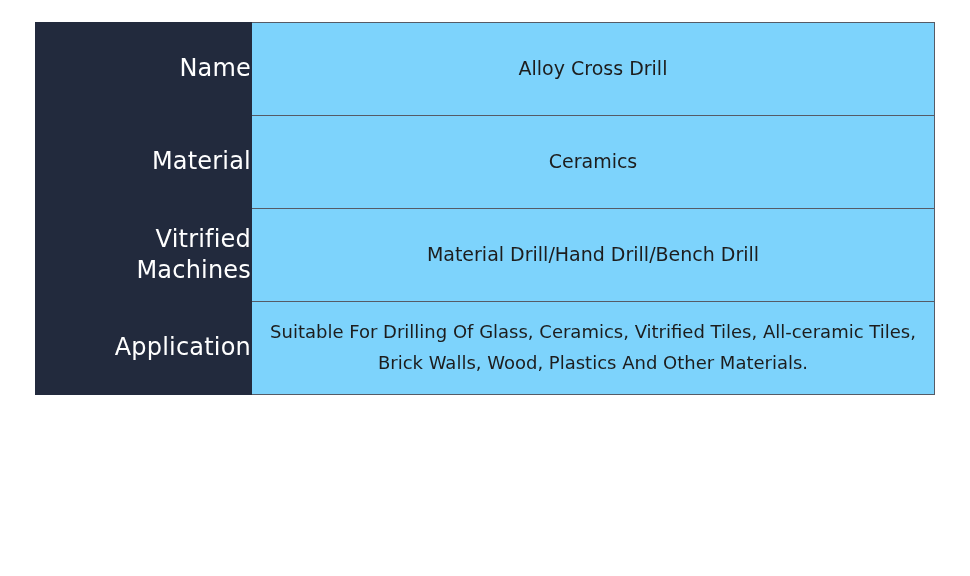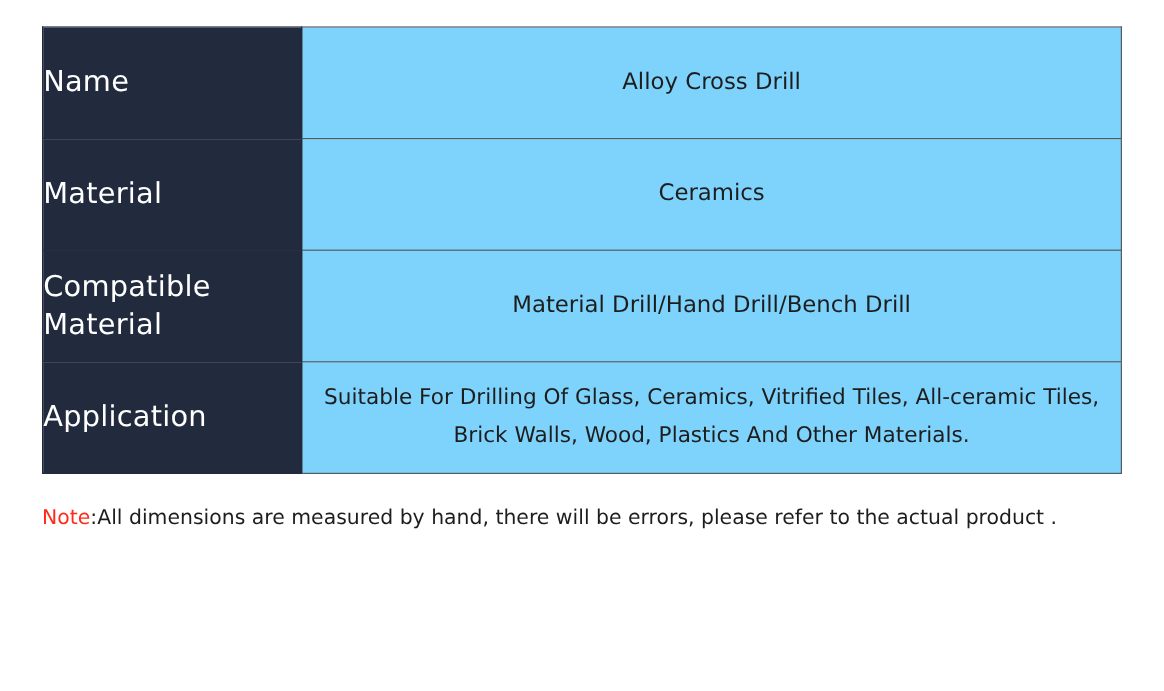--- a/index.html
+++ b/index.html
@@ -31,21 +31,21 @@
   }
   .spec-table td {
     border: 1px solid #555b66;
     vertical-align: middle;
     padding: 0;
   }
   td.label-cell {
     width: 215px;
     background: #222a3d;
     color: #ffffff;
-    text-align: left;
+    text-align: right;
     font-size: 24px;
     line-height: 1.3;
     letter-spacing: 0.2px;
     border-color: #222a3d;
   }
   td.value-cell {
     background: #7dd3fc;
     color: #1d1d1d;
     text-align: center;
     font-size: 19px;
@@ -84,31 +84,28 @@
           <span class="value-inner">Alloy Cross Drill</span>
         </td>
       </tr>
       <tr class="row-material">
         <td class="label-cell">Material</td>
         <td class="value-cell">
           <span class="value-inner">Ceramics</span>
         </td>
       </tr>
       <tr class="row-compatible">
-        <td class="label-cell">Compatible Material</td>
+        <td class="label-cell">Vitrified Machines</td>
         <td class="value-cell">
           <span class="value-inner">Material Drill/Hand Drill/Bench Drill</span>
         </td>
       </tr>
       <tr class="row-application">
         <td class="label-cell">Application</td>
         <td class="value-cell">
           <span class="value-inner">Suitable For Drilling Of Glass, Ceramics, Vitrified Tiles, All-ceramic Tiles, Brick Walls, Wood, Plastics And Other Materials.</span>
         </td>
       </tr>
     </tbody>
   </table>
 
-  <div class="note">
-    <span class="note-label">Note</span><span class="note-sep">:</span><span class="note-text">All dimensions are measured by hand, there will be errors, please refer to the actual product .</span>
-  </div>
 
 </div>
 
 </body></html>

